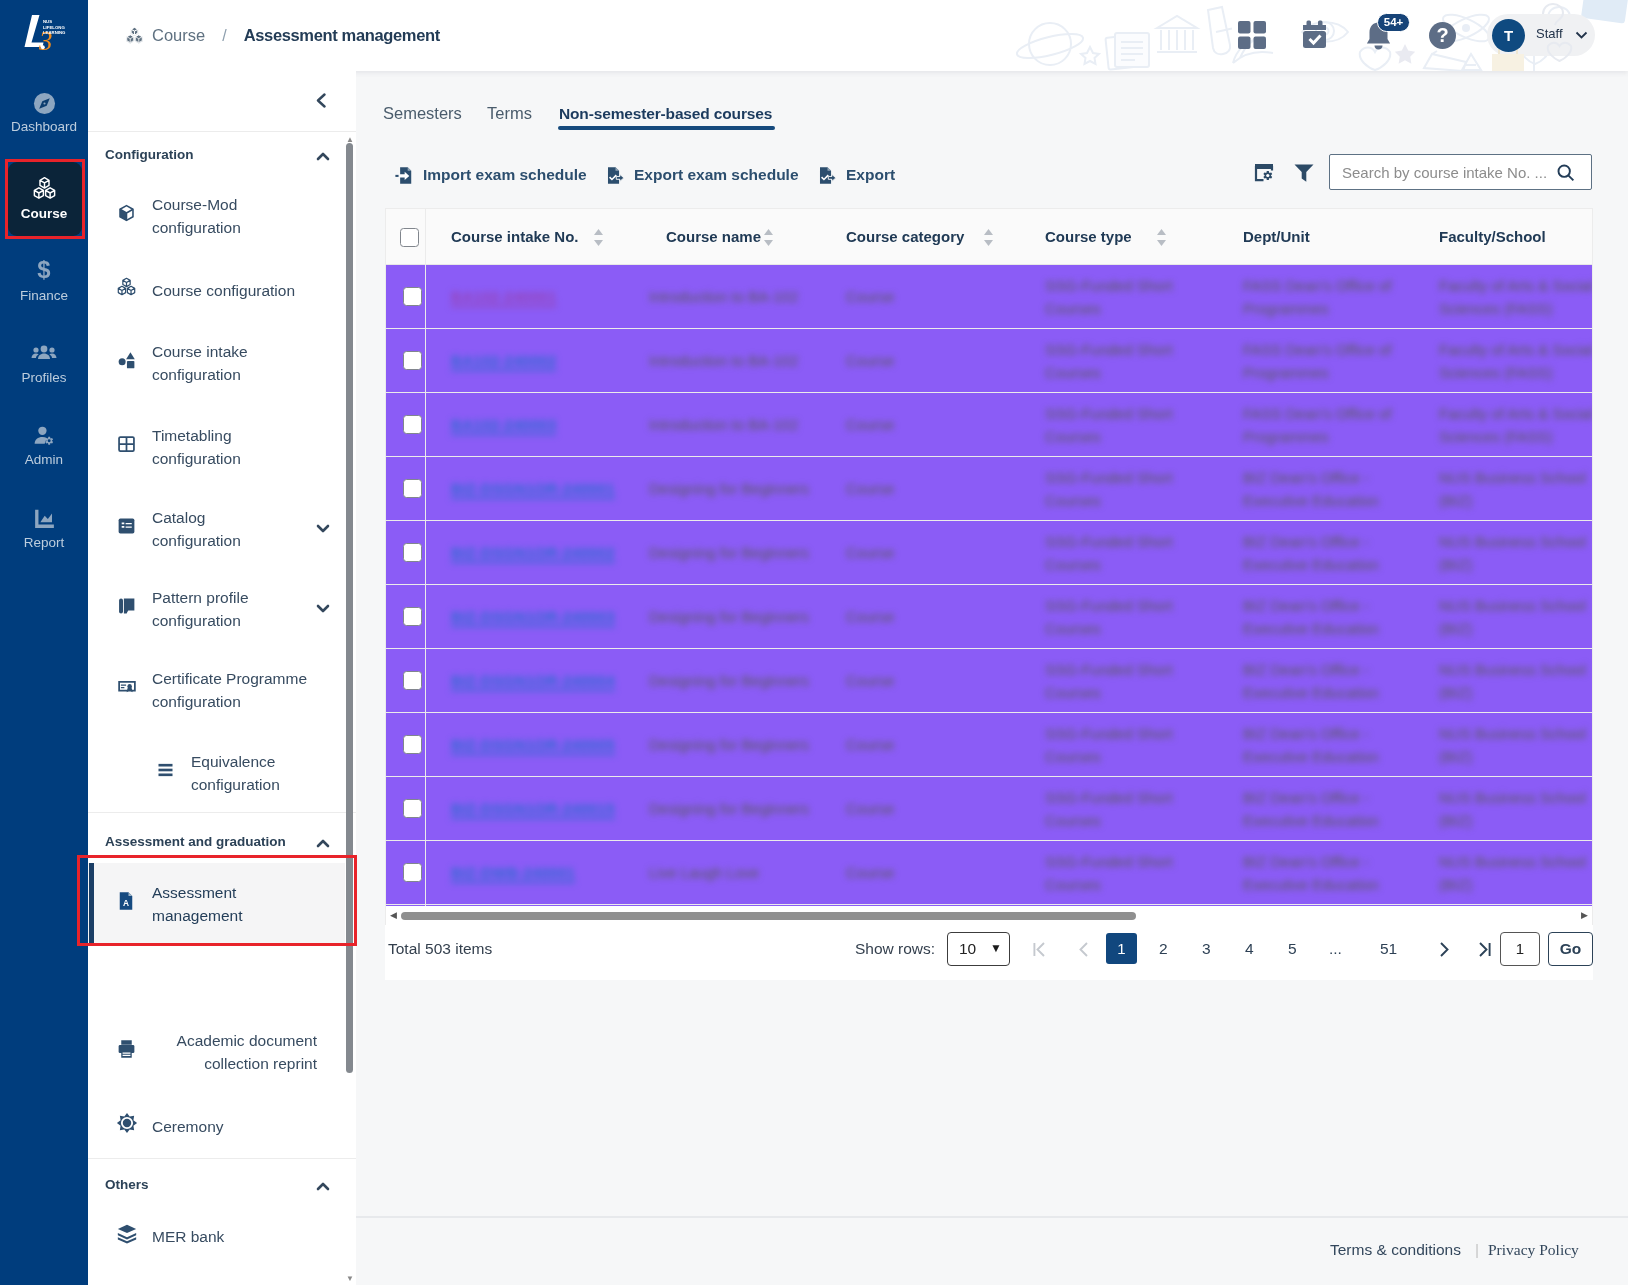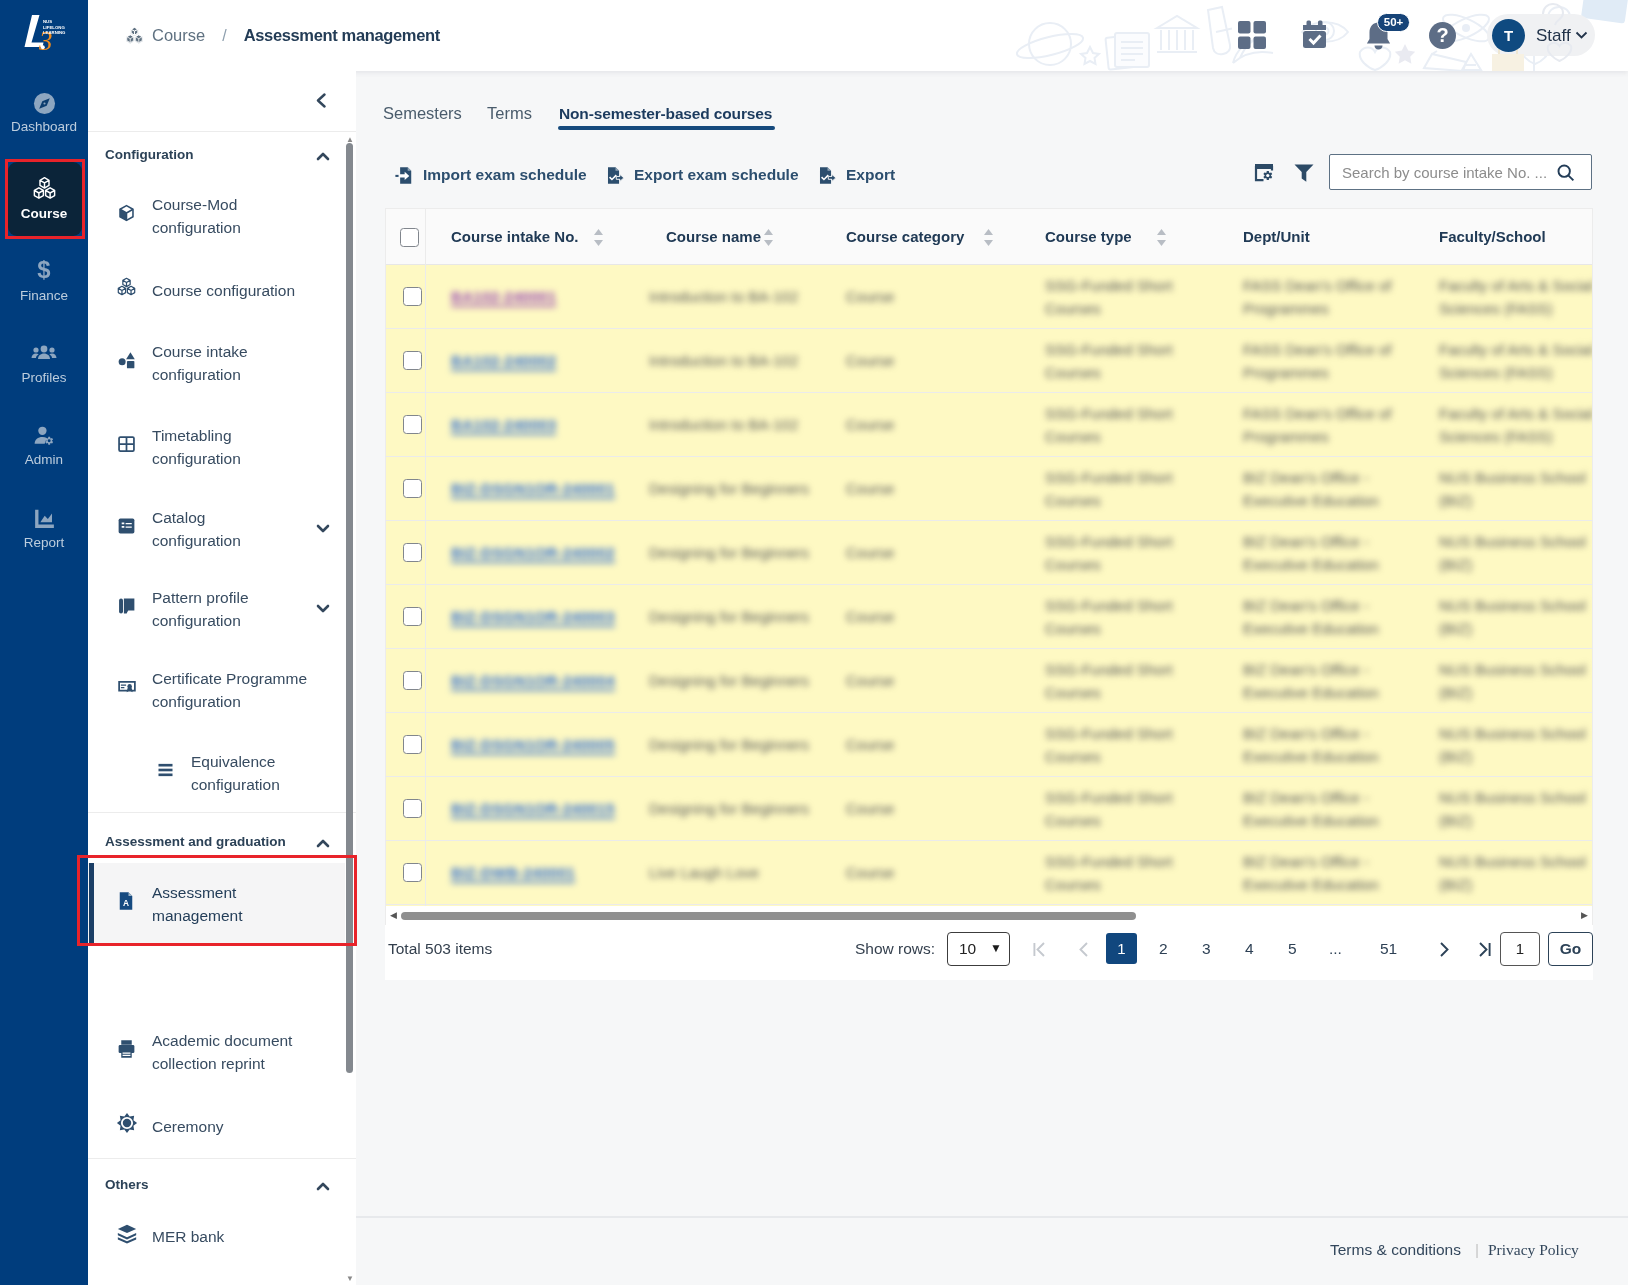--- a/index.html
+++ b/index.html
@@ -37,21 +37,21 @@
   #main { position:absolute; left:356px; top:71px; width:1272px; height:1214px; background:#f6f7f8; }
   .tab { position:absolute; top:33px; font-size:16.5px; color:#4a5c6c; }
   .tab.active { color:#1c3b5e; font-weight:bold; font-size:15.5px; letter-spacing:-0.15px; top:34px; }
   #tab-underline { position:absolute; left:202px; top:55px; width:217px; height:4px; background:#164a7d; border-radius:2px; }
   .actbtn { position:absolute; top:90px; height:28px; display:flex; align-items:center; color:#2c4e6e; font-weight:bold; font-size:15.5px; }
   .actbtn svg { margin-right:9px; }
   #search { position:absolute; left:973px; top:83px; width:263px; height:36px; background:#fff; border:1px solid #5d7184; border-radius:2px; }
   #search .ph { position:absolute; left:12px; top:9px; color:#8c8c8c; font-size:15px; }
 
   
-  #card { position:absolute; left:29px; top:137px; width:1208px; height:772px; background:#fef9c3; border:1px solid #ececec; overflow:hidden; }
+  #card { position:absolute; left:29px; top:137px; width:1208px; height:772px; background:#8b5cf6; border:1px solid #ececec; overflow:hidden; }
   #thead { position:absolute; left:0; top:0; width:1206px; height:56px; background:#fafafa; border-bottom:1px solid #e7e7e7; }
   .th { position:absolute; top:19px; font-size:15px; font-weight:bold; color:#203a55; }
   .trow { position:absolute; left:0; width:1206px; height:64px; border-bottom:1px solid #ebebeb; }
   .cb { position:absolute; width:19px; height:19px; border:1.5px solid #81868d; border-radius:3.5px; background:#fff; }
   .cell { position:absolute; font-size:15px; color:#595959; filter:blur(3px); white-space:nowrap; }
   .cell2 { line-height:22.5px; }
   .link { color:#2e6bd0; border-bottom:2px solid #2e6bd0; font-weight:bold; letter-spacing:0.3px; }
   .linkv { color:#9644b4; border-bottom:2px solid #9644b4; font-weight:bold; letter-spacing:0.3px; }
 
   
@@ -122,33 +122,33 @@
       <rect x="1" y="11" width="23" height="17" rx="2.5"></rect>
       <rect x="4.5" y="0.5" width="4.5" height="7.5" rx="1.5"></rect>
       <rect x="16" y="0.5" width="4.5" height="7.5" rx="1.5"></rect>
       <path d="M7.5 19l4 4 7-7.5" stroke="#fff" stroke-width="3" fill="none"></path>
     </svg>
 
   <svg class="abs" style="left:1365px;top:21px;" width="27" height="29" viewBox="0 0 27 29" fill="#5d6d86">
       <path d="M13.5 1.5c5.5 0 9 4 9 10v6.5l2.6 4.5H1.9l2.6-4.5V11.5c0-6 3.5-10 9-10z"></path>
       <path d="M9.5 24.5h8c0 2.5-1.8 4-4 4s-4-1.5-4-4z"></path>
     </svg>
-  <div class="abs" style="left:1377px;top:13px;width:33px;height:19px;background:#174478;border:1.5px solid #fff;border-radius:10px;color:#fff;font-size:11.5px;font-weight:bold;text-align:center;line-height:16px;">50+</div>
+  <div class="abs" style="left:1377px;top:13px;width:33px;height:19px;background:#174478;border:1.5px solid #fff;border-radius:10px;color:#fff;font-size:11.5px;font-weight:bold;text-align:center;line-height:16px;">54+</div>
 
   <div class="abs" style="left:1429px;top:22px;width:27px;height:27px;border-radius:50%;background:#5d6d86;color:#fff;font-weight:bold;font-size:20px;text-align:center;line-height:26px;">?</div>
 
   <div class="abs" style="left:1487px;top:14px;width:108px;height:42px;background:#f0f1f3;border-radius:21px;"></div>
   <svg class="abs" style="left:1480px;top:0px;" width="148" height="71" viewBox="0 0 148 71" fill="none" stroke="#e7eaf0" stroke-width="2">
     <path d="M63 14c0-6 4.5-10 10-10s10 3.5 10 9c0 6.5-7 6.5-8 12 M74.5 30v4"></path>
     <path d="M68 46c3-4.5 9-4.5 11.5 0c2.5-4.5 8.5-4.5 11.5 0c2 6.5-6.5 13-11.5 15c-5-2-13.5-8.5-11.5-15z"></path>
     <path d="M12 54h32v17H12z" fill="#f7f1e2" stroke="none"></path>
       <path d="M19 54v-4a9 9 0 0 1 18 0v4" stroke="#efe7d2"></path>
   </svg>
   <div class="abs" style="left:1492px;top:19px;width:33px;height:33px;border-radius:50%;background:#0f4a80;color:#fff;font-size:15px;font-weight:bold;text-align:center;line-height:33px;">T</div>
-  <span class="abs" style="left:1536px;top:26px;font-size:17px;color:#22334a;">Staff</span>
+  <span class="abs" style="left:1536px;top:26px;font-size:13px;color:#22334a;">Staff</span>
   <svg class="abs" style="left:1575px;top:31px;" width="13" height="9" viewBox="0 0 13 9" fill="none" stroke="#22334a" stroke-width="1.8">
       <path d="M1.5 1.5l5 5 5-5"></path>
     </svg>
 </div>
 
 <div id="rail">
   <div style="position:absolute;left:22px;top:13px;width:52px;height:43px;">
     <svg width="52" height="43" viewBox="0 0 52 43">
       <path d="M10 2 L17.5 2 L9.5 29.5 L21.5 29.5 L20.5 34 L2.5 34 Z" fill="#fff"></path>
       <text x="17" y="37" font-size="27" font-style="italic" fill="#ef8b1d" font-family="Liberation Serif">3</text>
@@ -307,21 +307,21 @@
   <div style="position:absolute;left:1px;top:792px;width:5px;height:81px;background:#1b3f66;"></div>
   <div class="sn-item" style="top:792px;height:81px;color:#243e59;">
     <span class="ic"><svg width="20" height="21" viewBox="0 0 24 24" fill="#164a80">
           <path d="M4.5 1.5h10.5l4.5 4.5v16.5h-15z"></path>
           <path d="M15 1.5L19.5 6H15z" fill="#9fb4c6"></path>
           <text x="12" y="18" text-anchor="middle" font-size="10" font-weight="bold" fill="#fff" font-family="Liberation Sans">A</text>
         </svg></span>
     <span class="tx">Assessment<br>management</span>
   </div>
 
-  <div class="sn-item" style="top:946px;height:70px;">
+  <div class="sn-item" style="top:946px;height:70px;text-align:right;">
     <span class="ic"><svg width="21" height="21" viewBox="0 0 24 24" fill="#2f4f6f">
           <path d="M6 2h12v5H6z"></path>
           <rect x="3" y="7.5" width="18" height="9" rx="1.5"></rect>
           <path d="M6 14h12v8H6z"></path>
           <path d="M7.5 16h9v1.3h-9z M7.5 18.7h9v1.3h-9z" fill="#fff"></path>
         </svg></span>
     <span class="tx">Academic document<br>collection reprint</span>
   </div>
   <div class="sn-item" style="top:1032px;height:46px;">
     <span class="ic"><svg width="22" height="22" viewBox="0 0 24 24">

